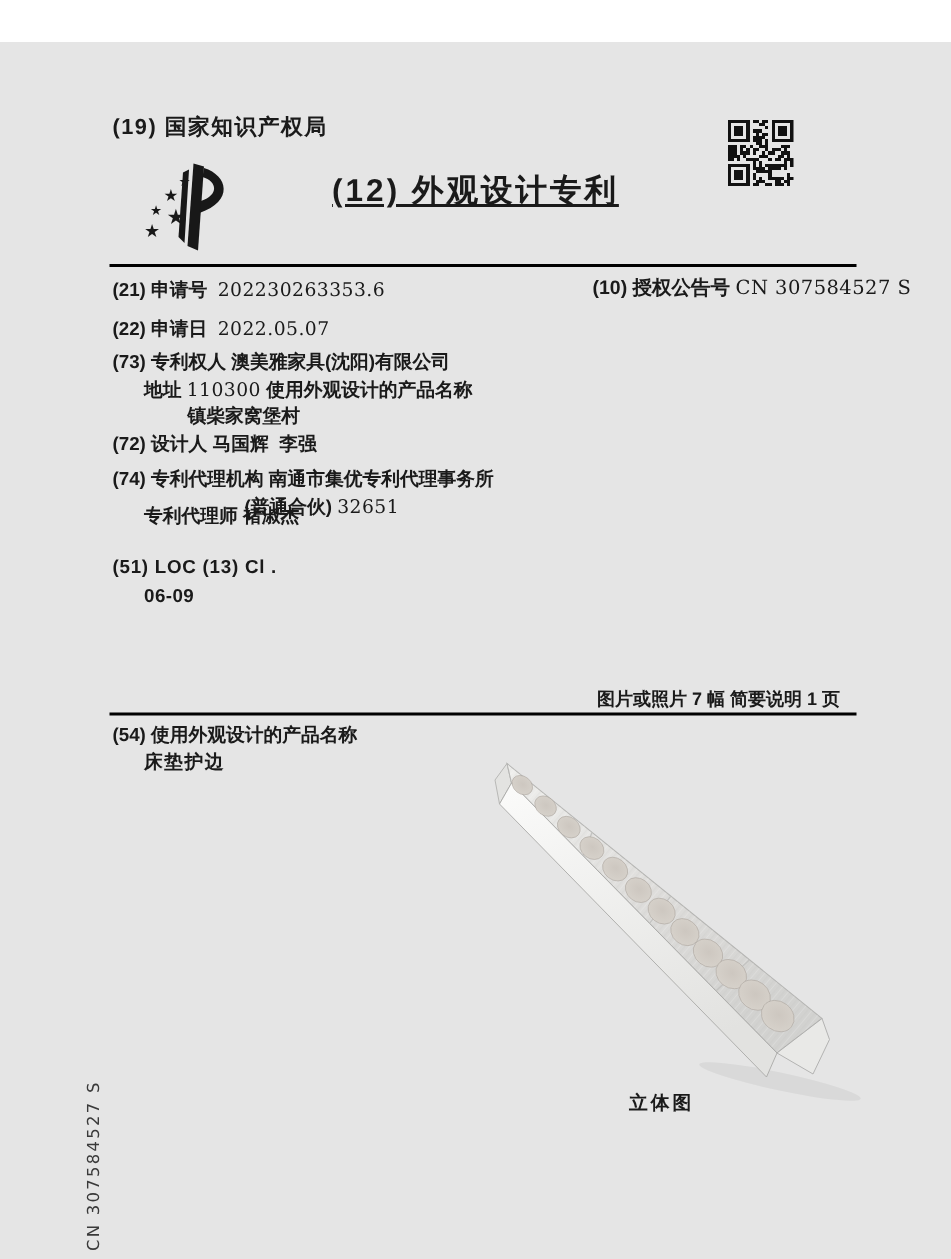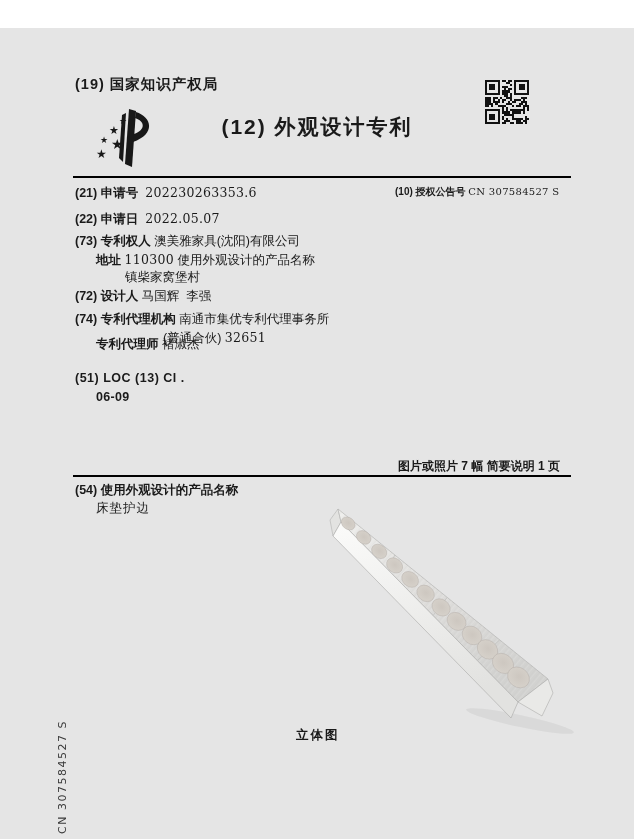--- a/index.html
+++ b/index.html
@@ -8,39 +8,39 @@
     position:relative;
     width:634px; height:832px;
     background:#e5e5e5;
     font-family:"Liberation Sans", sans-serif;
     color:#1a1a1a;
     overflow:hidden;
     margin-top:28px;
   }
   .abs { position:absolute; white-space:pre-wrap; }
   .lbl { font-weight:bold; }
-  .cn  { font-weight:normal; }
+  .cn  { font-weight:bold; }
   .num { font-weight:normal; font-family:"DejaVu Serif","Liberation Serif",serif; letter-spacing:0.3px;text-align:right; }
   .line { font-size:12.5px; line-height:15px; }
 
   .office { left:75px; top:47px; font-size:14.5px; font-weight:bold; letter-spacing:1px; }
-  .doc-title { left:157px; top:85px; width:320px; text-align:center; font-size:21px; font-weight:bold; letter-spacing:2px; }
+  .doc-title { left:157px; top:85px; width:320px; text-align:center; font-size:21px; font-weight:bold; letter-spacing:2px;text-decoration:underline; }
   .logo { left:86px; top:74px; }
   .qr { left:485px; top:52px; }
 
   .pub-block { left:395px; top:119px; }
-  .pub-block .row { font-size:10px; line-height:17px; }
+  .pub-block .row { font-size:13px; line-height:17px; }
 
   .rule { position:absolute; background:#000; height:2px; }
   .rule1 { left:73px; top:148px; width:498px; }
   .rule2 { left:73px; top:447px; width:498px; }
 
   .figures-note { top:430px; right:74px; font-size:12px; font-weight:bold;padding-left:13px; }
 
-  .caption { left:296px; top:699px; width:290px; font-size:12.5px; font-weight:bold; letter-spacing:2px; }
+  .caption { left:296px; top:699px; width:290px; text-align:center; font-size:12.5px; font-weight:bold; letter-spacing:2px; }
 
   .side-num {
     left:56px; top:806px;
     transform:rotate(-90deg); transform-origin:0 0;
     font-size:11px; color:#3a3a3a; letter-spacing:1.5px;
     font-family:"DejaVu Sans","Liberation Sans",sans-serif;
     white-space:nowrap;
   }
   .figure-svg { position:absolute; left:290px; top:455px; }
 </style>

